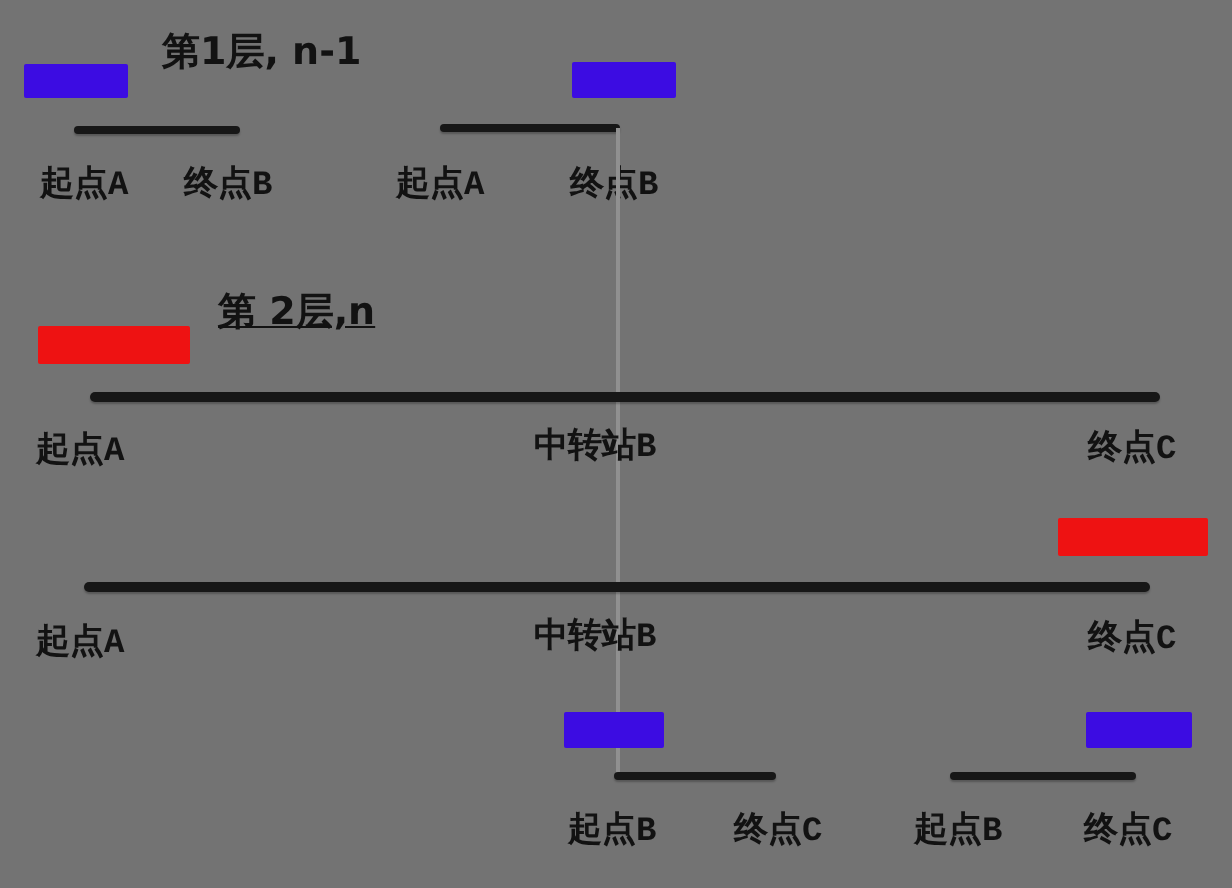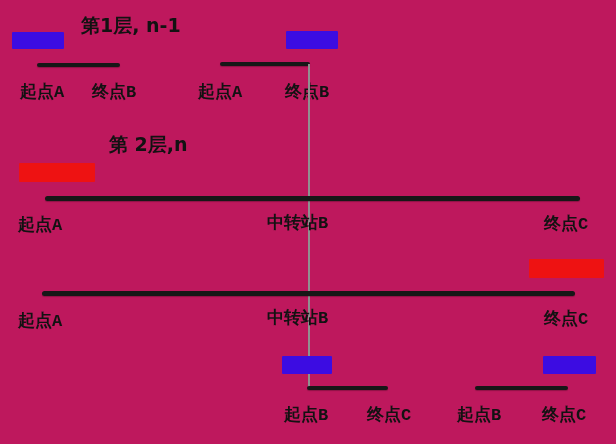--- a/index.html
+++ b/index.html
@@ -1,19 +1,19 @@
 <!DOCTYPE html>
 <html><head>
 <meta charset="utf-8">
 <style>
   html,body{margin:0;padding:0;background:#ffffff;}
   .canvas{
     position:relative;
     width:616px;height:444px;
-    background:#be185d;
+    background:#737373;
     overflow:hidden;
     font-family:"DejaVu Sans","Liberation Sans",sans-serif;
   }
   .title{
     position:absolute;
     font-size:19px;
     font-weight:bold;
     color:#121212;
     white-space:nowrap;
   }
@@ -51,21 +51,21 @@
   <div class="label" style="left:20px;top:80px;">起点A</div>
   <div class="label" style="left:92px;top:80px;">终点B</div>
 
   <div class="rect" style="left: 286px; top: 31px; width: 52px; height: 18px; background-color: rgb(60, 12, 226);"></div>
   <div class="hline" style="left: 220px; top: 62px; width: 90px; height: 4px; background-color: rgb(23, 23, 23);"></div>
   <div class="label" style="left:198px;top:80px;">起点A</div>
   <div class="label" style="left:285px;top:80px;">终点B</div>
 
   <div class="vline" style="left: 308px; top: 64px; height: 324px; background-color: rgb(144, 144, 144);"></div>
 
-  <div class="title" style="left:109px;top:132px;">第 2层,n</div>
+  <div class="title" style="left:109px;top:143px;text-decoration:underline;">第 2层,n</div>
 
   <div class="rect" style="left: 19px; top: 163px; width: 76px; height: 19px; background-color: rgb(238, 18, 18);"></div>
   <div class="hline" style="left: 45px; top: 196px; width: 535px; height: 5px; background-color: rgb(23, 23, 23);"></div>
   <div class="label" style="left:18px;top:213px;">起点A</div>
   <div class="label" style="left:267px;top:211px;">中转站B</div>
   <div class="label" style="left:544px;top:212px;">终点C</div>
 
   <div class="rect" style="left: 529px; top: 259px; width: 75px; height: 19px; background-color: rgb(238, 18, 18);"></div>
   <div class="hline" style="left: 42px; top: 291px; width: 533px; height: 5px; background-color: rgb(23, 23, 23);"></div>
   <div class="label" style="left:18px;top:309px;">起点A</div>

